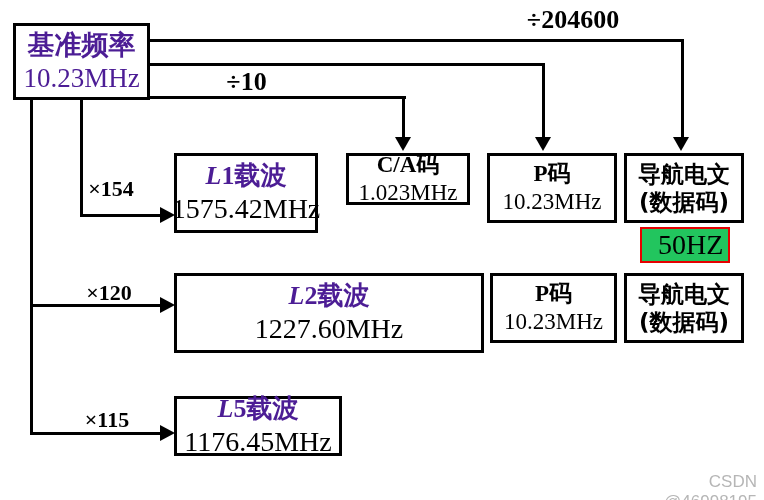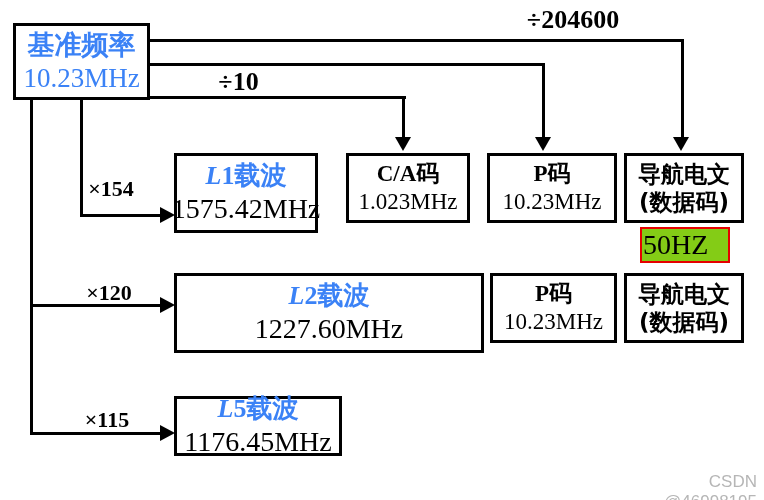--- a/index.html
+++ b/index.html
@@ -15,34 +15,34 @@
   .arr-down{position:absolute; width:0; height:0;
     border-left:8px solid transparent; border-right:8px solid transparent;
     border-top:14px solid #000;}
   .arr-right{position:absolute; width:0; height:0;
     border-top:8px solid transparent; border-bottom:8px solid transparent;
     border-left:15px solid #000;}
   
   .box{position:absolute; box-sizing:border-box; border:3px solid #000;
     background:#fff; display:flex; flex-direction:column; align-items:center;
     justify-content:center; text-align:center; line-height:1.22;}
-  .red{color:#3b82f6;}
+  .red{color:#4c1d95;}
   .cnb{font-family:"DejaVu Sans","Liberation Sans",sans-serif; font-weight:700;}
   .mix{font-family:"Liberation Serif","DejaVu Serif","DejaVu Sans",serif; font-weight:700;}
   .numb{font-family:"Liberation Serif","DejaVu Serif",serif; font-weight:400;}
   .lchar{font-family:"Liberation Serif","DejaVu Serif",serif; font-weight:700; font-style:italic;}
   .t28{font-size:28px;} .t27{font-size:27px;} .t26{font-size:26px;}
   .t25{font-size:23px;} .t23{font-size:23px;} .t22{font-size:22px;}
   
   .elabel{position:absolute; font-family:"Liberation Serif","DejaVu Serif",serif;
     font-weight:700; color:#000; text-align:center; white-space:nowrap;}
   
   .hzbox{position:absolute; box-sizing:border-box; border:2px solid #e60000;
-    background:#84cc16; display:flex; align-items:center; justify-content:flex-start;
-    padding-left:1px;
+    background:#22c55e; display:flex; align-items:center; justify-content:flex-start;
+    padding-left:16px;
     font-family:"Liberation Serif","DejaVu Serif",serif; font-weight:400;
     font-size:28px; color:#000;}
   .watermark{position:absolute; font-family:"Liberation Sans","DejaVu Sans",sans-serif;
     font-size:17px; color:#b6b6b6; text-align:right;}
 </style>
 </head>
 <body>
 
 <div class="canvas">
 
@@ -62,36 +62,36 @@
   <div class="line" style="left:30px;top:304px;width:131px;height:3px"></div>
   <div class="arr-right" style="left:160px;top:297px"></div>
   <div class="line" style="left:30px;top:432px;width:131px;height:3px"></div>
   <div class="arr-right" style="left:160px;top:425px"></div>
 
   <div class="line" style="left:80px;top:99px;width:3px;height:118px"></div>
   <div class="line" style="left:80px;top:214px;width:81px;height:3px"></div>
   <div class="arr-right" style="left:160px;top:207px"></div>
 
   <div class="elabel t26" style="left:488px;top:5px;width:170px">÷204600</div>
-  <div class="elabel t26" style="left:196px;top:67px;width:85px">÷10</div>
+  <div class="elabel t26" style="left:204px;top:67px;width:85px">÷10</div>
   <div class="elabel t22" style="left:80px;top:176px;width:62px">×154</div>
   <div class="elabel t22" style="left:78px;top:280px;width:62px">×120</div>
   <div class="elabel t22" style="left:76px;top:407px;width:62px">×115</div>
 
   <div class="box" style="left:13px;top:23px;width:137px;height:77px">
     <div class="cnb t27 red">基准频率</div>
     <div class="numb t27 red">10.23MHz</div>
   </div>
 
   <div class="box" style="left:174px;top:153px;width:144px;height:80px">
     <div class="t26 red"><span class="lchar">L</span><span class="mix">1载波</span></div>
     <div class="numb t28">1575.42MHz</div>
   </div>
 
-  <div class="box" style="left:346px;top:153px;width:124px;height:70px">
+  <div class="box" style="left:346px;top:153px;width:124px;height:52px">
     <div class="mix t23">C/A码</div>
     <div class="numb t25">1.023MHz</div>
   </div>
 
   <div class="box" style="left:487px;top:153px;width:130px;height:70px">
     <div class="mix t23">P码</div>
     <div class="numb t25">10.23MHz</div>
   </div>
 
   <div class="box" style="left:624px;top:153px;width:120px;height:70px">

